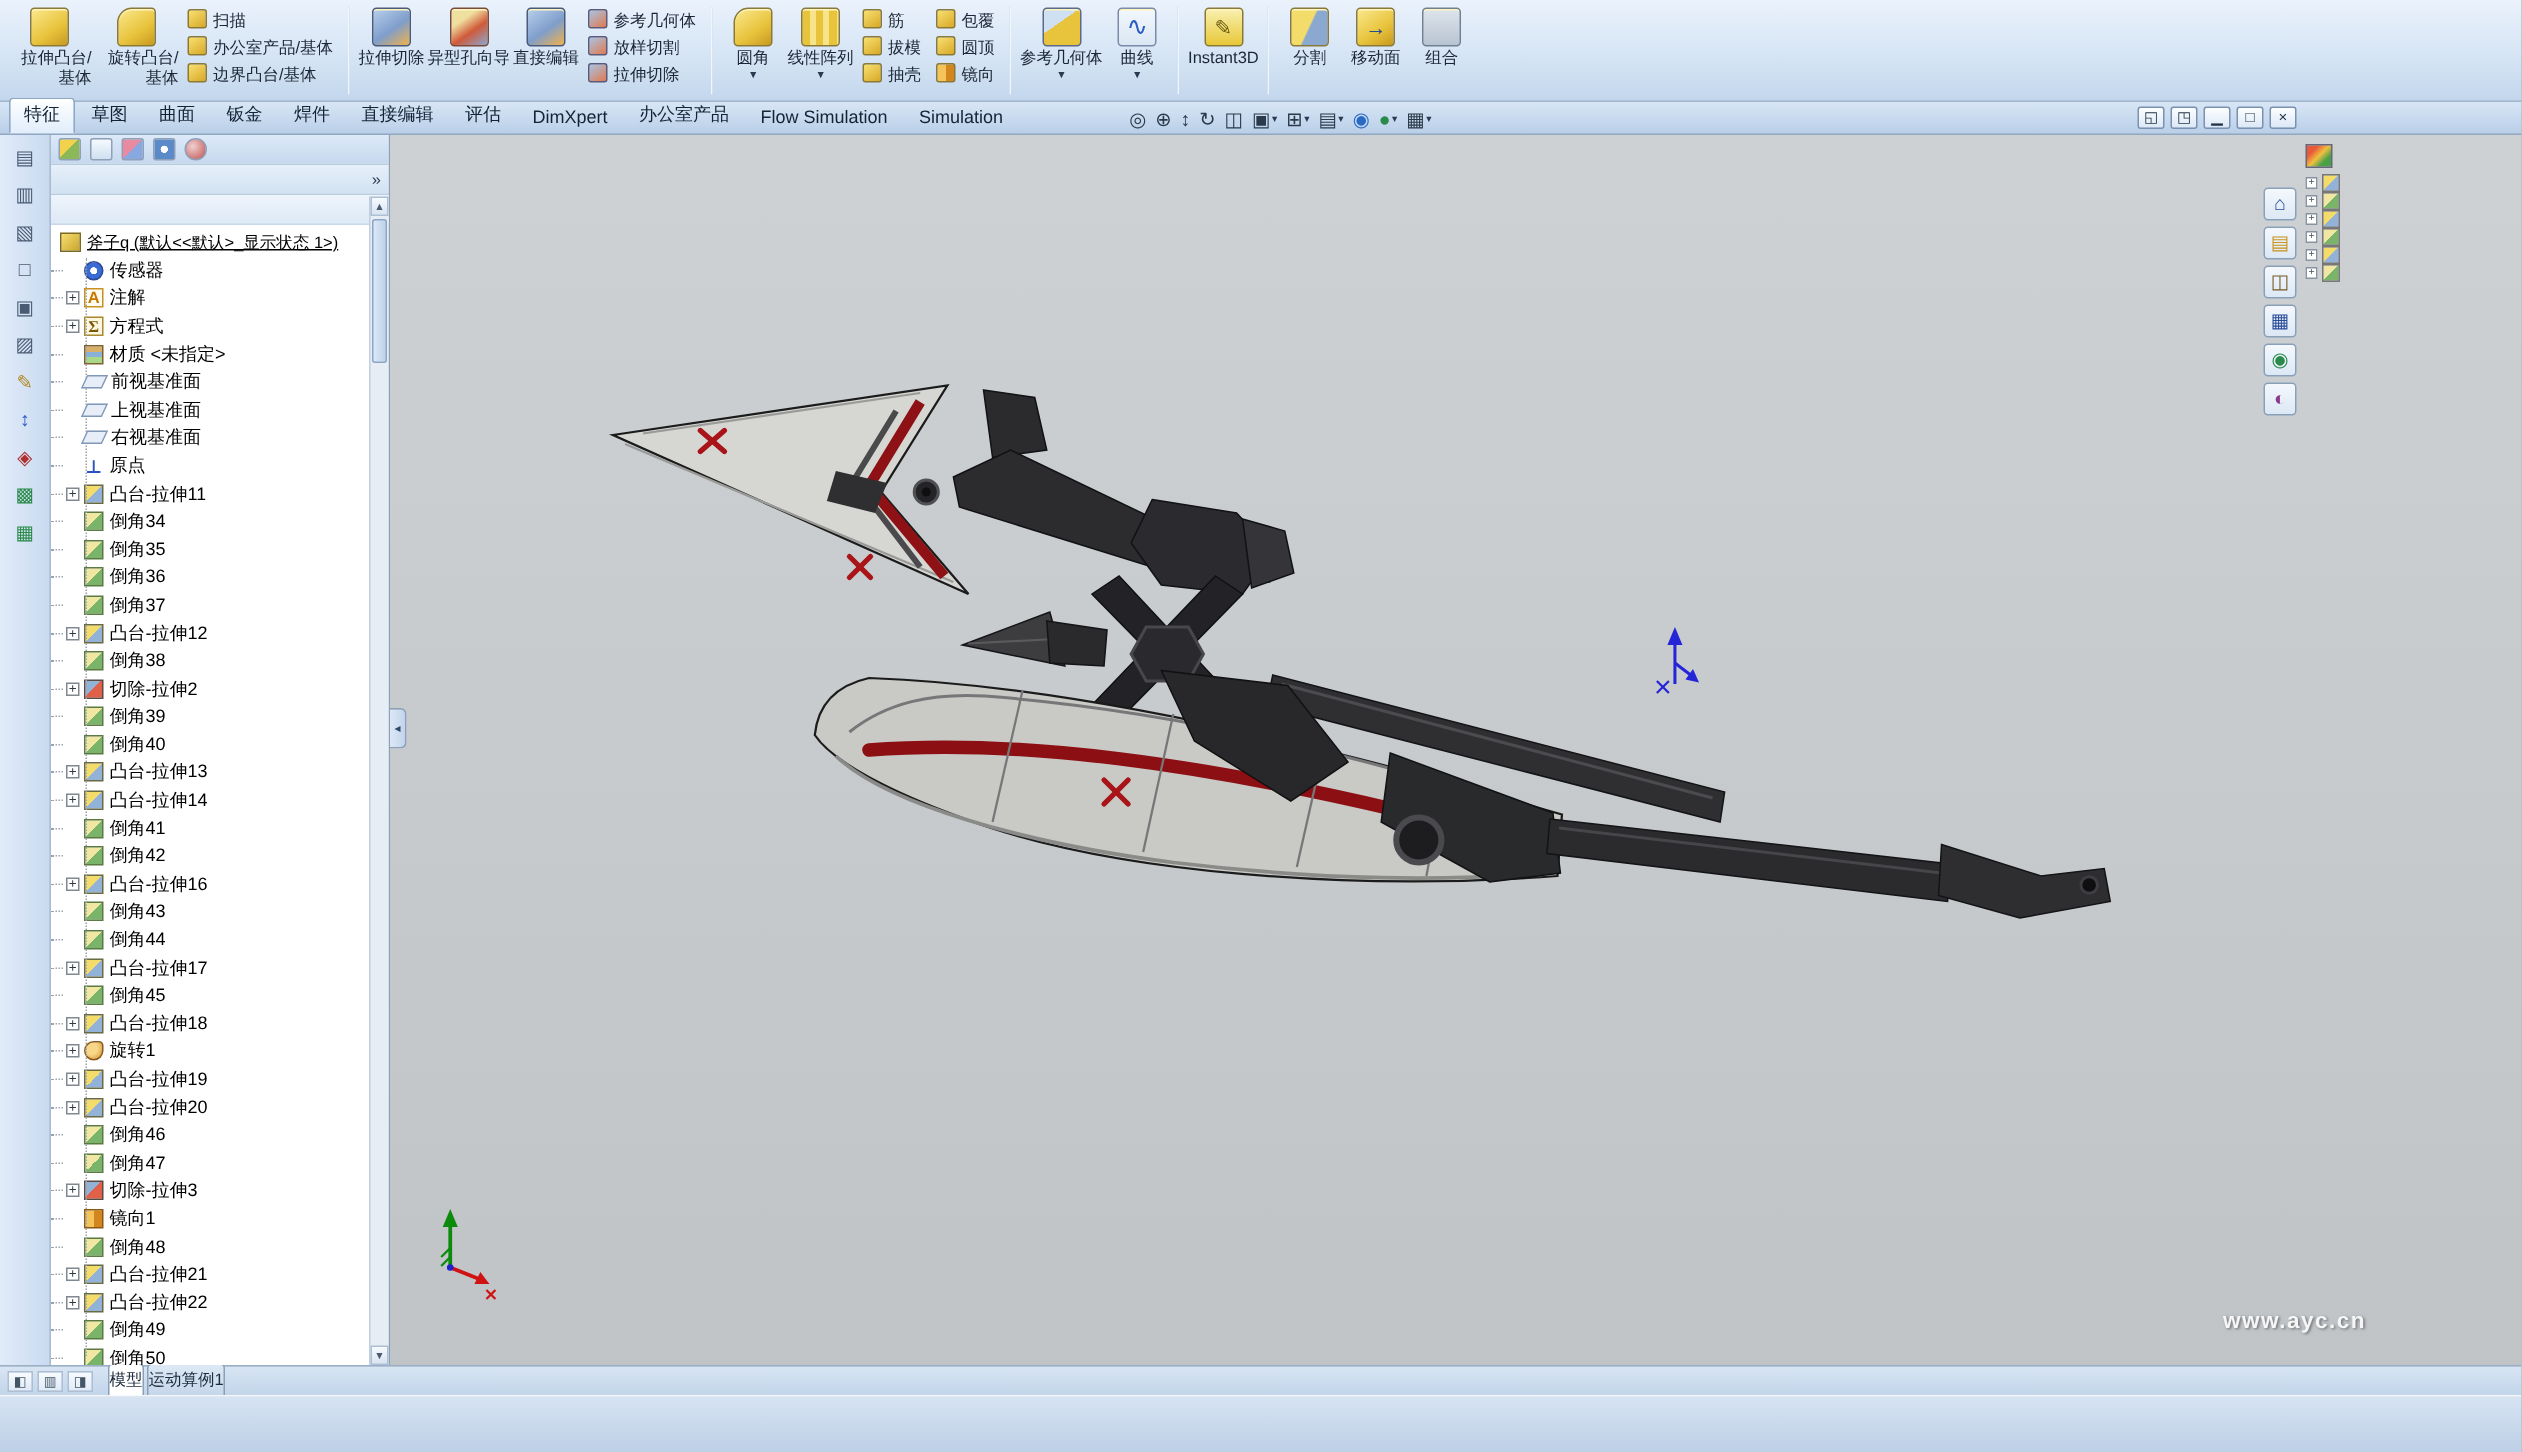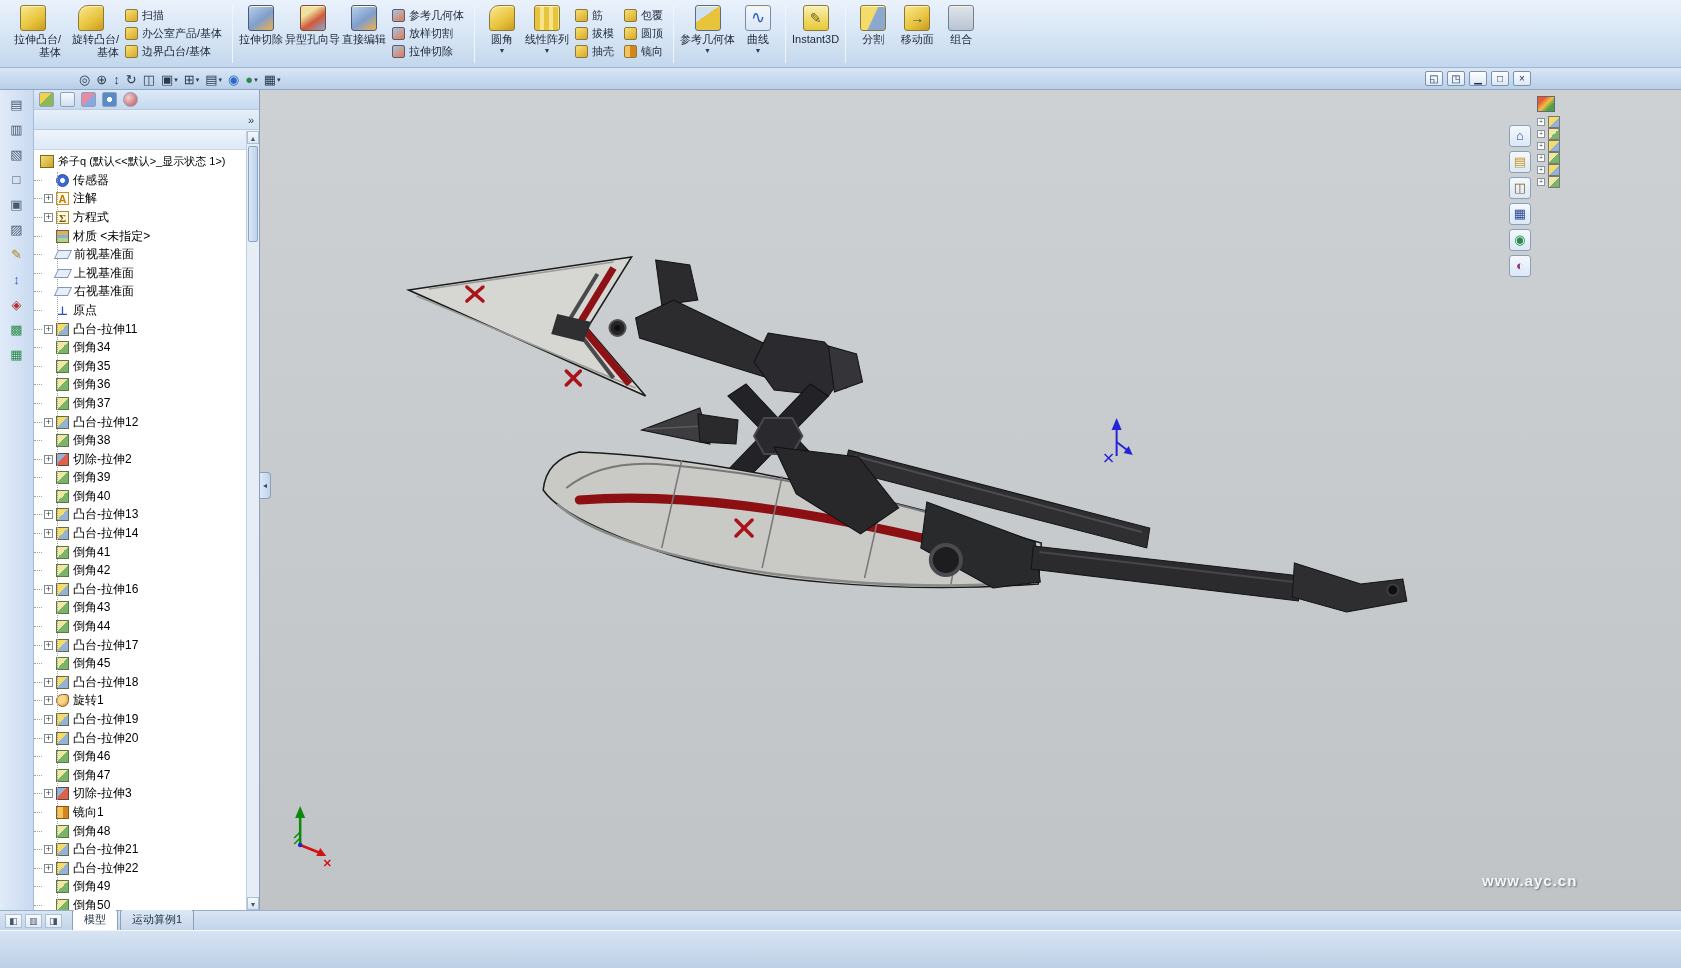--- a/index.html
+++ b/index.html
@@ -23,21 +23,21 @@
   .ri.ic-instant3d { background:linear-gradient(#f8f0b0,#e8c838); color:#6a5a10; font-size:14px; line-height:24px; text-align:center; }
   .ri.ic-instant3d::after { content:"✎"; }
   .ri.ic-split { background:linear-gradient(115deg,#f4dc6a 48%,#8aa8d0 52%); }
   .ri.ic-moveface { color:#205090; font-size:14px; line-height:24px; text-align:center; }
   .ri.ic-moveface::after { content:"→"; }
   .ri.ic-combine { background:linear-gradient(#dde4ec,#b9c4d2); border-color:#70records; border-color:#708090; }
   .blabel { font-size:11px; line-height:13px; color:#1c2636; text-align:right; max-width:56px; }
   .caret-mark { display:none; font-size:7px; line-height:7px; color:#2a3a52; margin-top:1px; }
   .rb-item.caret .caret-mark { display:block; }
   .rb-item.col { align-items:flex-start; padding-top:5px; }
-  .srow { display:flex; align-items:center; height:18px; padding:0 4px; }
+  .srow { display:flex; align-items:flex-start; height:18px; padding:0 4px; }
   .si { width:13px; height:13px; flex:none; border:1px solid #8a7a3a; border-radius:2px; margin-right:4px;
         background:linear-gradient(145deg,#f8e070,#d8a828); }
   .si.ic-sweepcut,.si.ic-loftcut,.si.ic-boundarycut { background:linear-gradient(145deg,#a8c4e4,#e07a50); border-color:#5a5a7a; }
   .si.ic-mirror { background:linear-gradient(90deg,#f4c45a 50%,#d4861e 50%); }
   .slabel { font-size:11px; color:#1c2636; white-space:nowrap; }
   .rb-item.sep { width:1px; padding:0; margin:4px 5px; background:#a9bdd2; border-right:1px solid #f0f6fc; }
 
   
   .tabbar { height:22px; background:linear-gradient(#d8e6f6,#b9cfe8); display:flex; align-items:flex-end; border-bottom:1px solid #8fa8c4; padding-left:6px; }
   .ctab { font-size:12px; color:#122436; padding:2px 9px 3px; margin-right:1px; white-space:nowrap; border:1px solid transparent; cursor:pointer; }
@@ -67,21 +67,21 @@
   .pm.pm4 { background:radial-gradient(circle,#fff 25%,#5a8ac8 28%); }
   .pm.pm5 { background:radial-gradient(circle at 35% 35%,#f0d0d0,#c05050); border-radius:50%; }
   .pm-overflow { margin-left:auto; font-size:11px; color:#2a3a52; cursor:pointer; }
   .filter-row { height:20px; display:flex; align-items:center; padding:1px 7px; background:linear-gradient(#eef4fb,#dde9f6); border-bottom:1px solid #c8d8e8; }
   .filter-box { flex:1; height:16px; border:1px solid #7890b0; border-radius:8px; background:#fff; display:flex; align-items:center; padding:0 7px; gap:5px; }
   .funnel { width:0; height:0; border-left:4px solid transparent; border-right:4px solid transparent; border-top:6px solid #4878b8; }
   .filter-box input { border:0; outline:0; flex:1; height:12px; font-size:11px; background:transparent; font-family:"Liberation Sans",sans-serif; }
 
   .tree { flex:1; overflow:hidden; position:relative; padding-top:2px; }
   .treeline { position:absolute; left:23px; top:22px; bottom:6px; border-left:1px dotted #9aa2aa; }
-  .troot { height:19px; display:flex; align-items:center; padding-left:5px; font-size:11px; color:#000; white-space:nowrap; }
+  .troot { height:19px; display:flex; align-items:center; padding-left:5px; font-size:11px; color:#000; white-space:nowrap;text-decoration:underline; }
   .part-icon { width:14px; height:13px; flex:none; background:linear-gradient(135deg,#f6df72,#caa42c); border:1px solid #7a6a22; margin:0 4px 0 1px; }
   .trow { height:18.6px; display:flex; align-items:center; padding-left:0; white-space:nowrap; font-size:12px; color:#000; cursor:pointer; }
   .trow .dash { width:8px; border-top:1px dotted #9aa2aa; margin-right:2px; flex:none; }
   .plus { width:9px; height:9px; flex:none; border:1px solid #808890; background:#fff; font-size:9px; line-height:7px; text-align:center; color:#303840; margin-right:3px; visibility:hidden; }
   .trow.expandable .plus { visibility:visible; }
   .ti { width:13px; height:13px; flex:none; display:inline-block; margin-right:4px; border:1px solid transparent; text-align:center; }
   .trow.sensor .ti { border-radius:50%; background:radial-gradient(circle,#fff 0 28%,#3a6ad4 32%); border-color:#2a4a94; }
   .trow.annot .ti { background:#fffdf2; border-color:#c89020; color:#c87800; font:bold 11px/12px "Liberation Sans",sans-serif; }
   .trow.annot .ti::before { content:"A"; }
   .trow.equation .ti { background:#fdf6e0; border-color:#a88a30; color:#7a5a00; font:bold 11px/12px "Liberation Serif",serif; }
@@ -116,21 +116,21 @@
   .flyout-top { width:18px; height:16px; border:1px solid #667; background:linear-gradient(135deg,#e85a3a 25%,#f0c040 50%,#48a048 75%); cursor:pointer; }
   .frow { display:flex; align-items:center; gap:3px; cursor:pointer; }
   .fplus { width:8px; height:8px; border:1px solid #8892a0; background:#fff; font-size:7px; line-height:6px; text-align:center; color:#455; }
   .ficon { width:12px; height:12px; border:1px solid #777; background:linear-gradient(135deg,#f4dc6a 50%,#92b2d8 50%); }
   .frow.f-green .ficon { background:linear-gradient(135deg,#f0e8a2 50%,#7ab46a 50%); }
 
   
   .bottombar { height:20px; background:linear-gradient(#d8e5f4,#c2d5ea); border-top:1px solid #9ab0c8; display:flex; align-items:flex-end; padding-left:5px; }
   .bb-icons { display:flex; gap:3px; margin-right:10px; padding-bottom:2px; }
   .bbtn { width:17px; height:14px; font-size:9px; line-height:12px; color:#456; text-align:center; border:1px solid #aebfd4; background:linear-gradient(#f8fbff,#e0eaf6); cursor:pointer; }
-  .btab { font-size:11px; color:#1c2c3c; padding:2px 11px 3px; border:1px solid #8aa0b8; border-bottom:0; border-radius:3px 3px 0 0;
+  .btab { font-size:11px; color:#1c2c3c; padding:2px 0 3px; border:1px solid #8aa0b8; border-bottom:0; border-radius:3px 3px 0 0;
           background:linear-gradient(#dce8f5,#c6d6ea); margin-right:2px; cursor:pointer; white-space:nowrap; }
   .btab.active { background:#fff; }
   .statusbar { height:38px; background:linear-gradient(#d6e3f3,#bdd0e6); border-top:1px solid #f4f8fc; }
 </style>
 </head>
 <body>
 
 <div class="app">
 
   <div class="ribbon">
@@ -344,20 +344,44 @@
         <div class="big">
           <span class="ri ic-combine"></span>
           <span class="blabel">组合</span>
 
         </div>
 
       </div>
     </div>
 
   <div class="tabbar">
+    <div style="display:flex;align-items:flex-end">
+
+        <div class="ctab active">特征</div>
+
+        <div class="ctab">草图</div>
+
+        <div class="ctab">曲面</div>
+
+        <div class="ctab">钣金</div>
+
+        <div class="ctab">焊件</div>
+
+        <div class="ctab">直接编辑</div>
+
+        <div class="ctab">评估</div>
+
+        <div class="ctab">DimXpert</div>
+
+        <div class="ctab">办公室产品</div>
+
+        <div class="ctab">Flow Simulation</div>
+
+        <div class="ctab">Simulation</div>
+      </div>
     <div class="hu-bar">
 
         <span class="hu">◎</span>
 
         <span class="hu">⊕</span>
 
         <span class="hu">↕</span>
 
         <span class="hu">↻</span>
 

